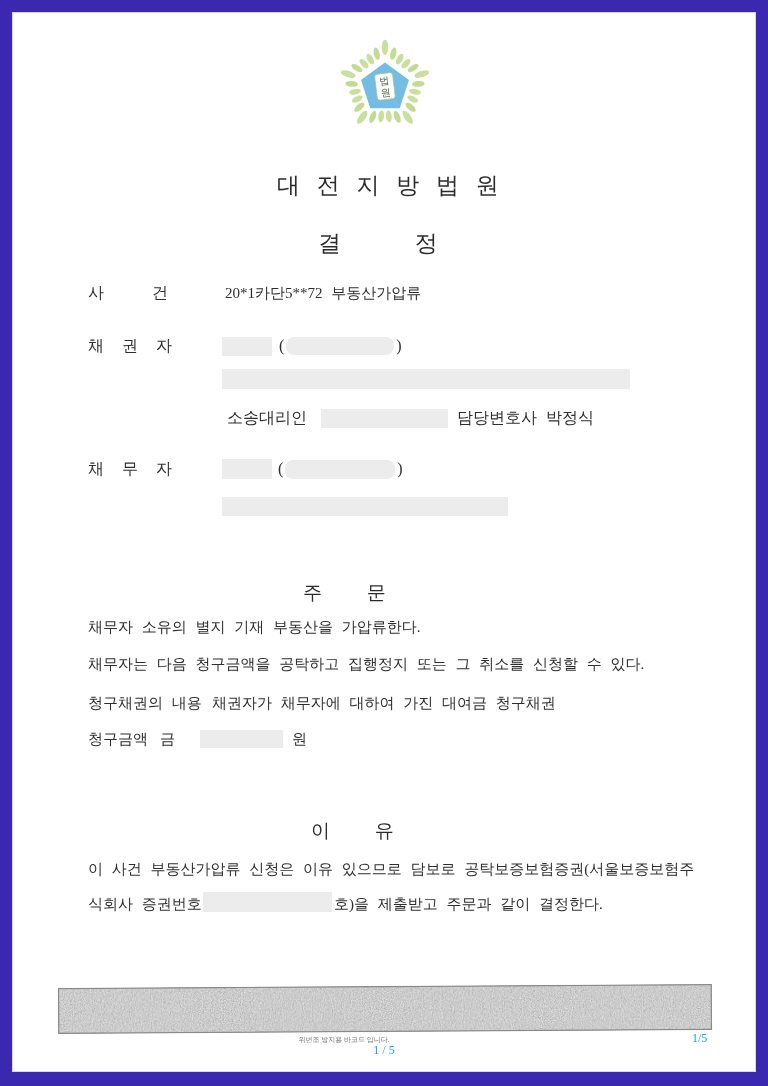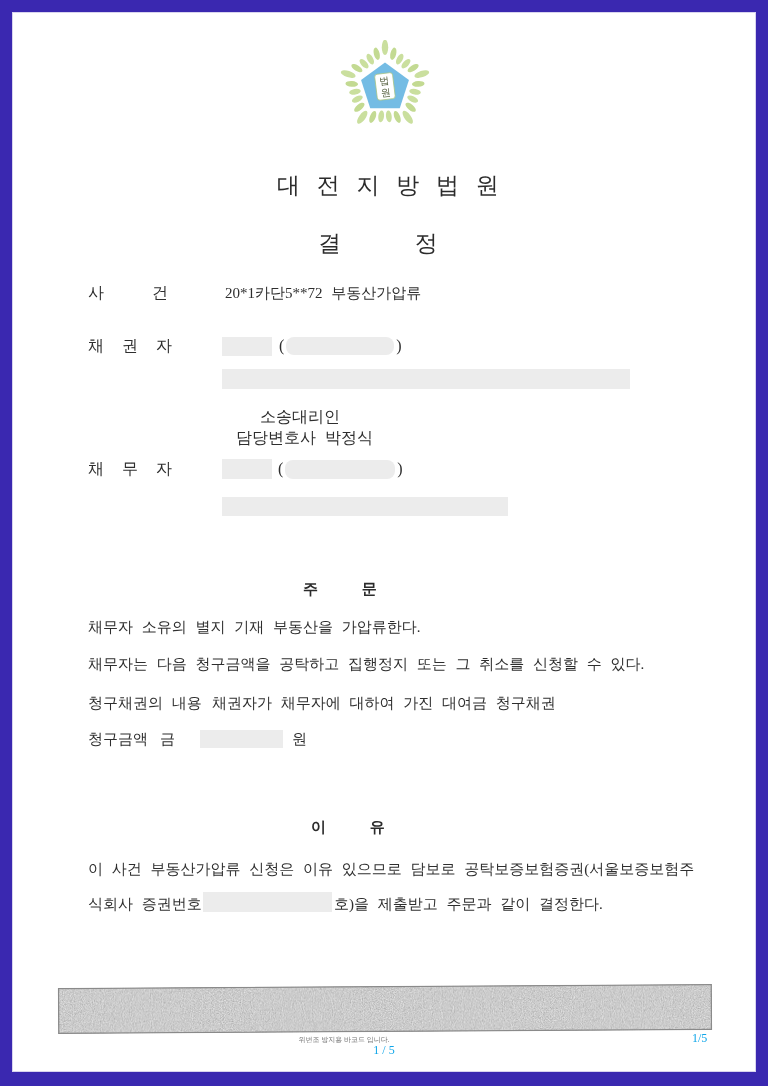--- a/index.html
+++ b/index.html
@@ -3,21 +3,21 @@
 <meta charset="utf-8">
 <style>
   html,body{margin:0;padding:0;}
   body{font-family:"Liberation Serif","DejaVu Serif",serif;}
   .frame{position:relative;width:768px;height:1086px;background:#3a28b0;overflow:hidden;}
   .sheet{position:absolute;left:12px;top:12px;right:12px;bottom:14px;background:#fff;box-shadow:inset 0 0 0 1px #d8d4ee;}
   .layer{position:absolute;left:0;top:0;width:768px;height:1086px;}
   .abs{position:absolute;white-space:nowrap;color:#2e2e2e;}
   .t-title{font-size:23px;font-weight:400;word-spacing:9px;letter-spacing:1px;color:#2b2b2b;}
   .t-decision{font-size:23px;font-weight:400;word-spacing:68px;color:#2b2b2b;}
-  .t-sechead{font-size:15px;font-weight:700;word-spacing:40px;color:#2b2b2b;}
+  .t-sechead{font-size:19px;font-weight:400;word-spacing:40px;color:#2b2b2b;}
   .t-label-wide{font-size:16px;word-spacing:44px;}
   .t-label-med{font-size:16px;word-spacing:14px;}
   .t-body{font-size:15px;word-spacing:5px;}
   .t-small{font-size:7px;color:#6f6f6f;letter-spacing:0px;}
   .t-page{font-size:12px;color:#0ea5e9;}
   .redact{background:#ececec;display:inline-block;}
   .redact.round{border-radius:8px;}
   .rowflex{display:flex;align-items:center;}
   .paren{font-size:16px;color:#2e2e2e;}
   .noise-wrap{position:absolute;left:58px;top:986px;width:654px;height:46px;transform:rotate(-0.35deg);}
@@ -62,21 +62,21 @@
 
     <div class="abs t-label-med" style="left:88px;top:336px;">채 권 자</div>
     <div class="abs rowflex" style="left:222px;top:334px;height:24px;">
       <span class="redact" style="width:50px;height:19px;"></span>
       <span class="paren" style="margin-left:7px;">(</span>
       <span class="redact round" style="width:108px;height:18px;margin-left:2px;"></span>
       <span class="paren" style="margin-left:2px;">)</span>
     </div>
     <div class="abs redact" style="left:222px;top:369px;width:408px;height:20px;"></div>
 
-    <div class="abs rowflex" style="left:227px;top:407px;height:22px;flex-direction:column;">
+    <div class="abs rowflex" style="left:227px;top:407px;height:22px;">
       <span class="t-body" style="font-size:16px;">소송대리인</span>
       <span class="redact" style="width:127px;height:19px;margin-left:14px;"></span>
       <span class="t-body" style="font-size:16px;margin-left:9px;">담당변호사 박정식</span>
     </div>
 
     <div class="abs t-label-med" style="left:88px;top:459px;">채 무 자</div>
     <div class="abs rowflex" style="left:222px;top:457px;height:24px;">
       <span class="redact" style="width:50px;height:20px;"></span>
       <span class="paren" style="margin-left:6px;">(</span>
       <span class="redact round" style="width:110px;height:19px;margin-left:2px;"></span>

